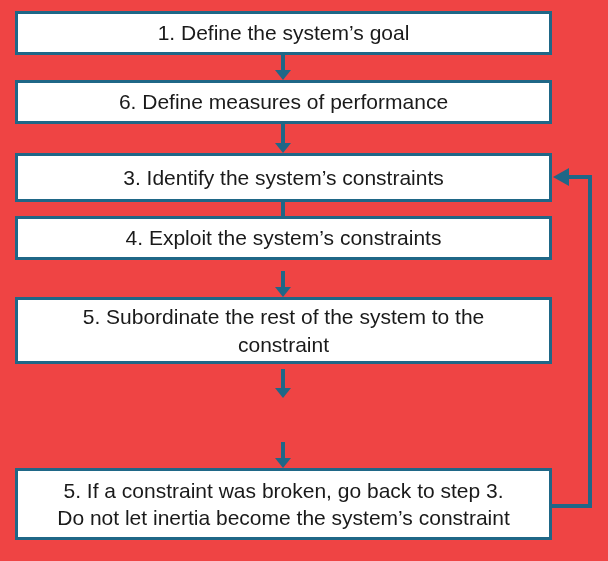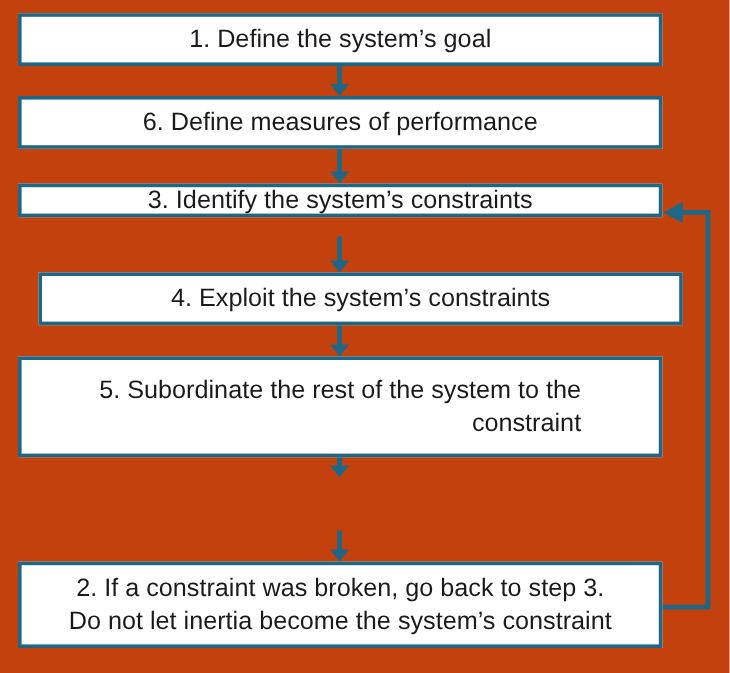--- a/index.html
+++ b/index.html
@@ -4,21 +4,21 @@
 <style>
   html, body {
     margin: 0;
     padding: 0;
     background: #ffffff;
   }
   .canvas {
     position: relative;
     width: 608px;
     height: 561px;
-    background: #c2410c;
+    background: #ef4444;
     font-family: "Liberation Sans", "DejaVu Sans", sans-serif;
     overflow: hidden;
   }
   .connectors {
     position: absolute;
     left: 0;
     top: 0;
     width: 608px;
     height: 561px;
     pointer-events: none;
@@ -51,23 +51,23 @@
     color: var(--text, #1a1a1a);
     font-size: 21px;
     line-height: 1.3;
   }
   .step-box .label {
     white-space: pre-line;
     padding: 0 6px;
   }
   .b1 { top: 11px;  height: 44px; }
   .b2 { top: 80px;  height: 44px; }
-  .b3 { top: 153px; height: 28px; text-align: right; }
-  .b4 { top: 227px; height: 44px; margin-left: 17px; }
-  .b5 { top: 297px; height: 84px; text-align: right; }
+  .b3 { top: 153px; height: 49px; text-align: right; }
+  .b4 { top: 216px; height: 44px; }
+  .b5 { top: 297px; height: 67px; }
   .b6 { top: 398px; height: 44px; }
   .b7 { top: 468px; height: 72px; }
 </style>
 </head>
 <body>
 
 <div class="canvas">
 
   <svg class="connectors" viewBox="0 0 608 561" xmlns="http://www.w3.org/2000/svg">
 
@@ -123,17 +123,17 @@
     <span class="label">4. Exploit the system’s constraints</span>
   </div>
 
   <div class="step-box b5">
     <span class="label">5. Subordinate the rest of the system to the
 constraint</span>
   </div>
 
 
   <div class="step-box b7">
-    <span class="label">2. If a constraint was broken, go back to step 3.
+    <span class="label">5. If a constraint was broken, go back to step 3.
 Do not let inertia become the system’s constraint</span>
   </div>
 
 </div>
 
 </body></html>

